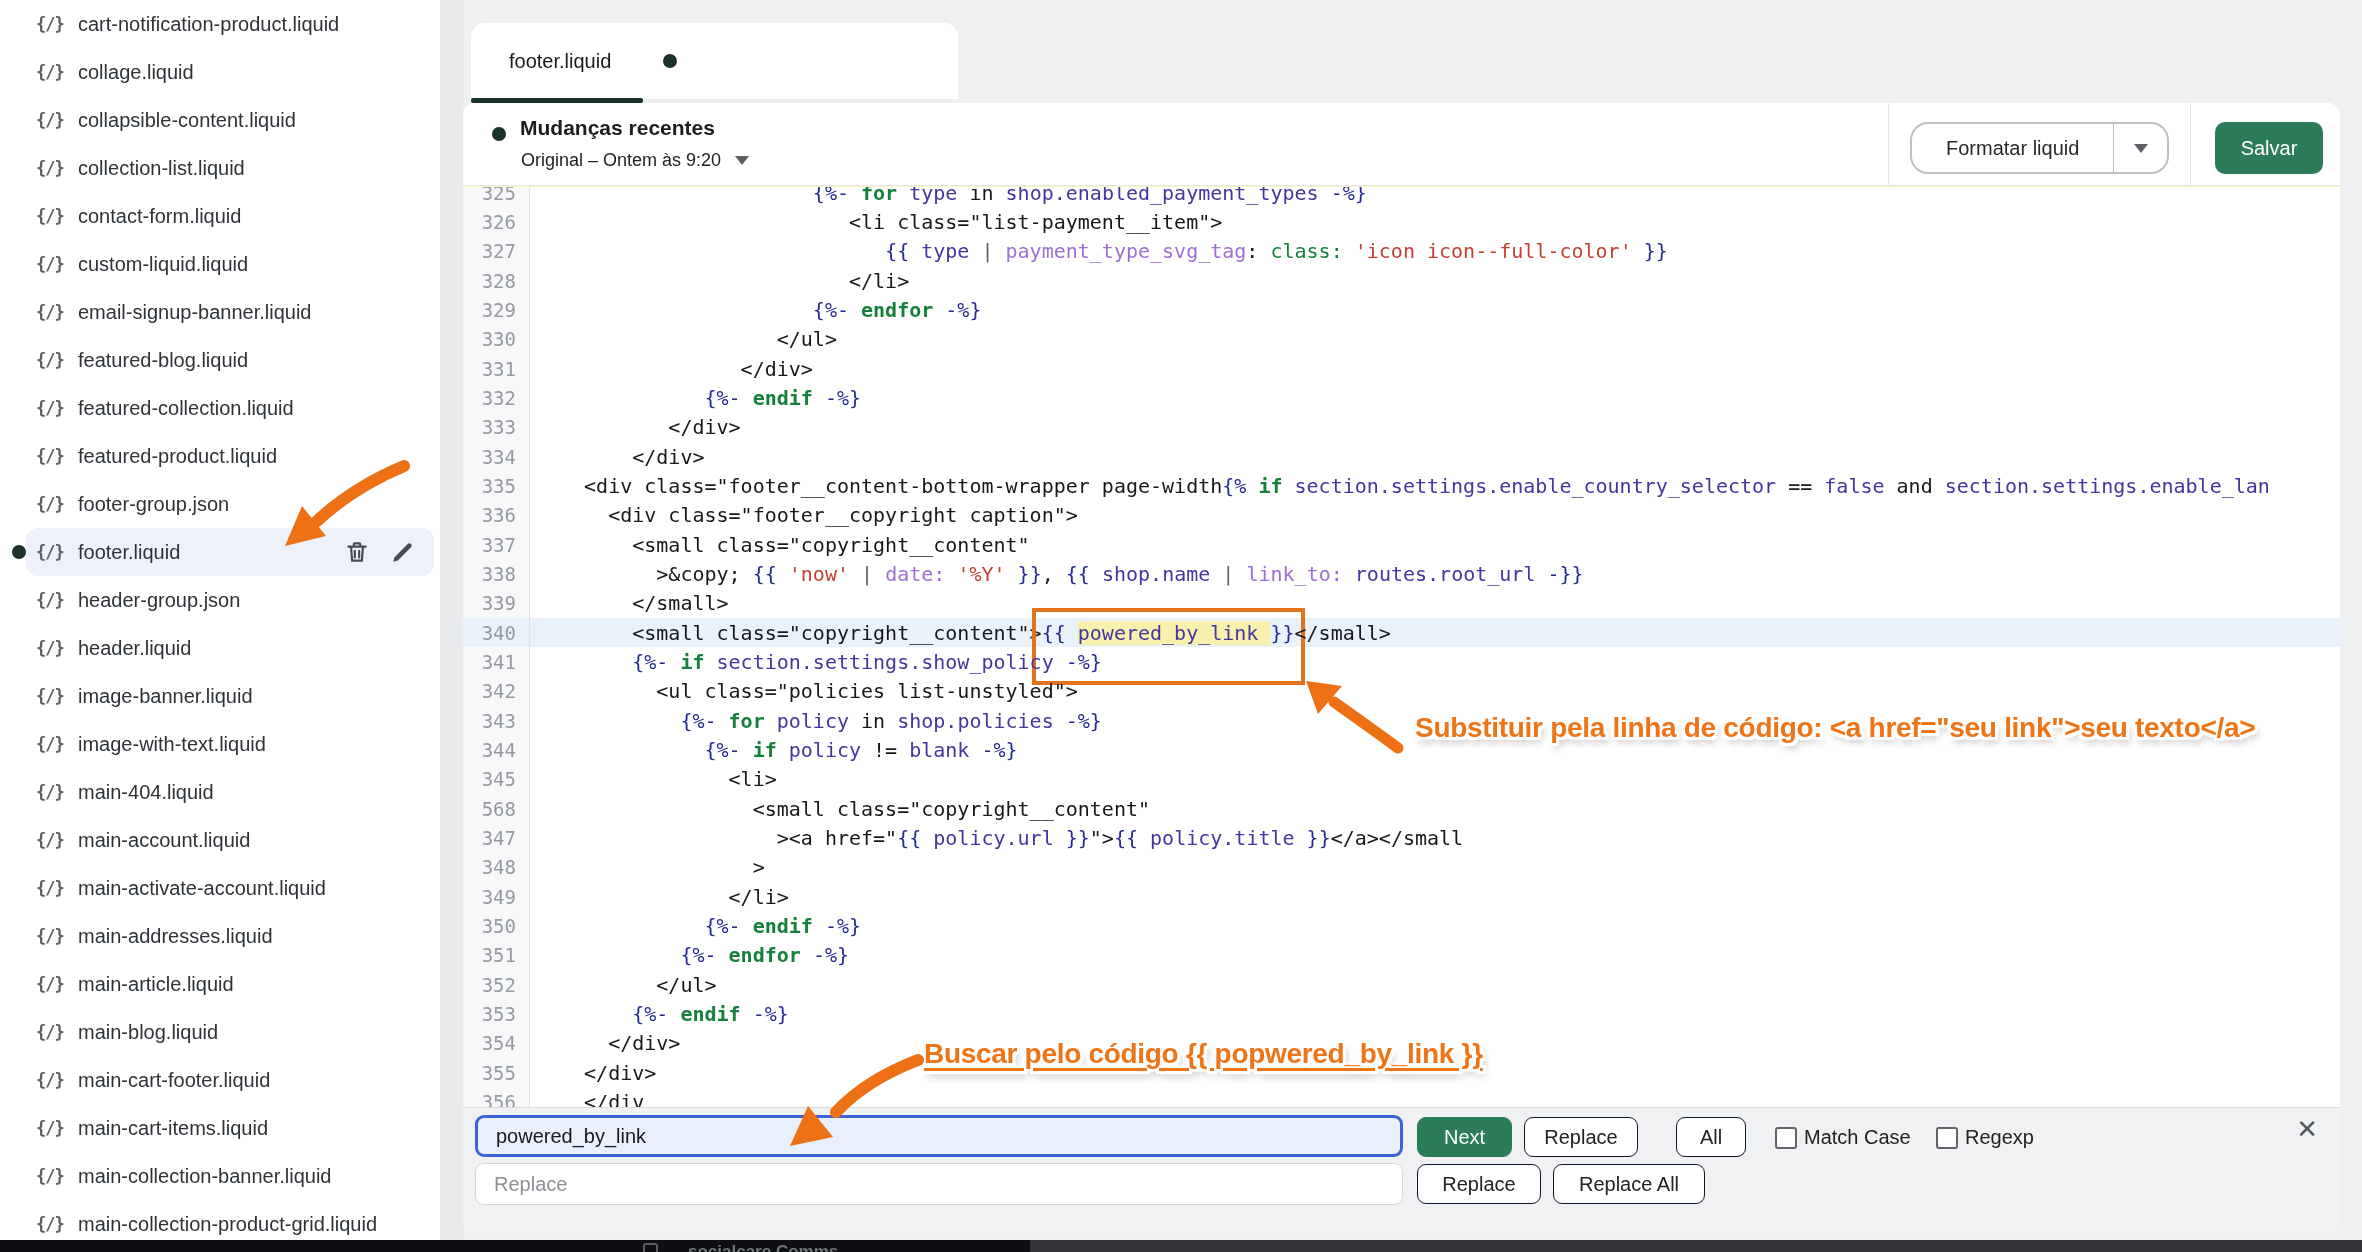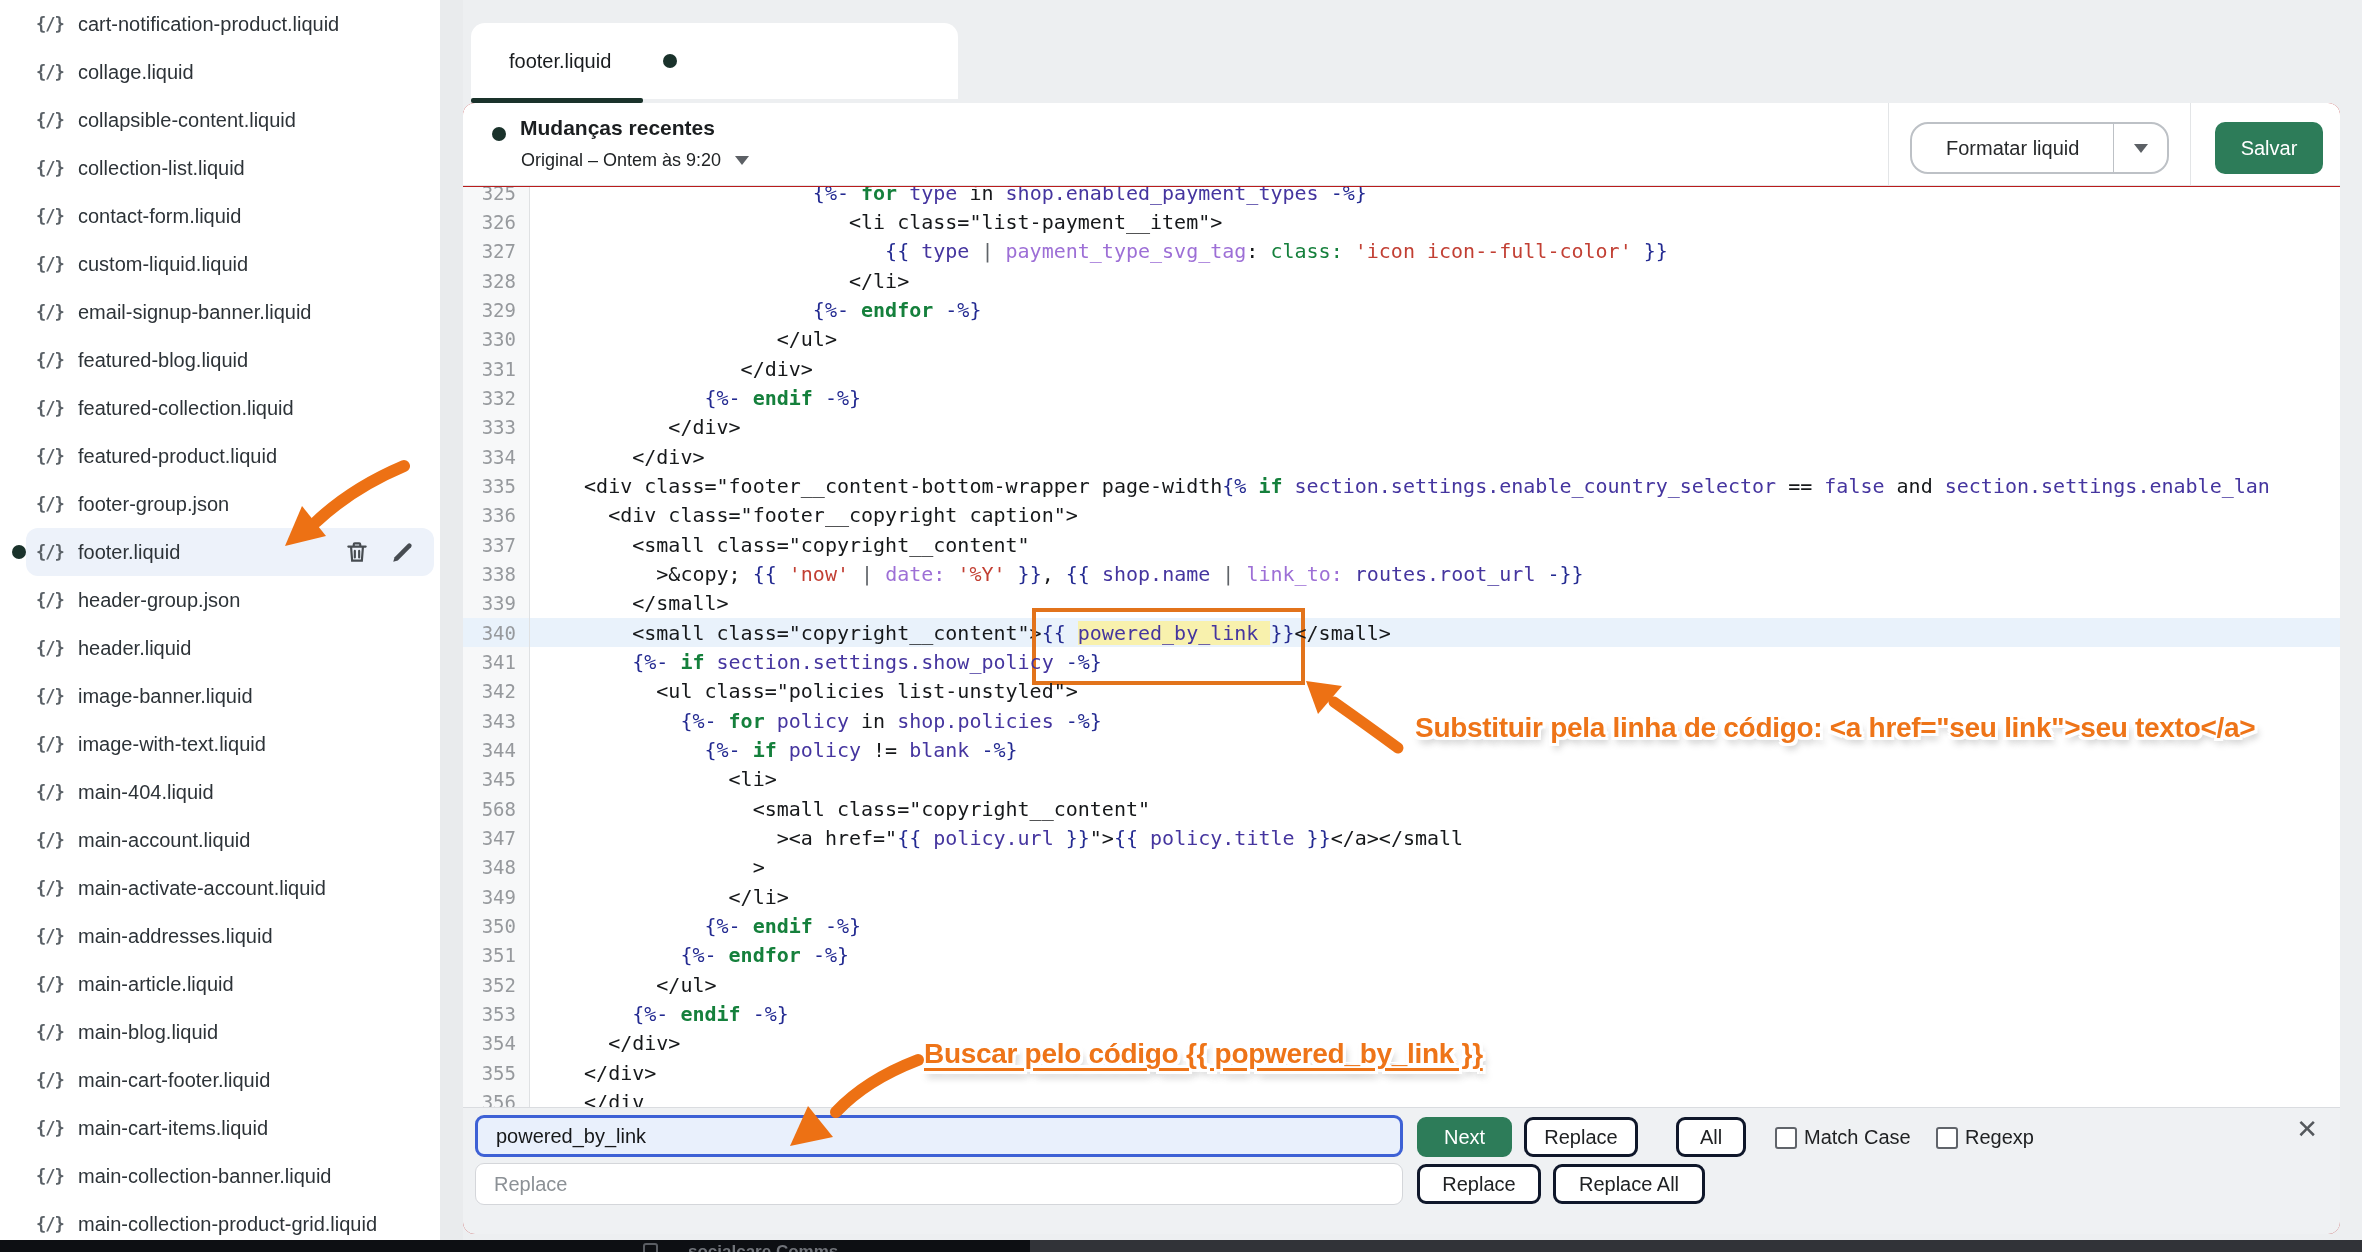--- a/index.html
+++ b/index.html
@@ -20,21 +20,21 @@
   .row-icons svg { display:block; }
 
   
   .main { position:absolute; left:463px; top:0; width:1899px; height:1252px; }
   .tab { position:absolute; left:8px; top:23px; width:487px; height:76px; background:#fff;
     border-radius:14px 14px 0 0; display:flex; align-items:center; padding-left:38px; cursor:pointer; }
   .tab .tab-label { font-size:20px; color:#191c1e; }
   .tab .dirty-dot { width:14px; height:14px; border-radius:50%; background:#1a322b; margin-left:52px; }
   .tab .tab-underline { position:absolute; left:0; bottom:-4px; width:172px; height:5px; background:#1a322b; border-radius:2px; }
 
-  .card { position:absolute; left:0; top:103px; width:1877px; height:1131px; background:#b91c1c;
+  .card { position:absolute; left:0; top:103px; width:1877px; height:1131px; background:#fef9c3;
     border-radius:12px; overflow:hidden; }
 
   
   .card-header { position:absolute; left:0; top:0; width:100%; height:83px; border-bottom:1px solid #e3e5e7; background:#fff; z-index:5; }
   .hdr-dot { position:absolute; left:29px; top:24px; width:14px; height:14px; border-radius:50%; background:#1a322b; }
   .hdr-title { position:absolute; left:57px; top:13px; font-size:21px; font-weight:600; color:#1b1e20; }
   .hdr-sub { position:absolute; left:58px; top:47px; font-size:18px; color:#202325; cursor:pointer; display:flex; align-items:center; gap:14px; }
   .caret-down { width:0; height:0; border-left:7px solid transparent; border-right:7px solid transparent; border-top:9px solid #5c6065; }
   .hdr-vline { position:absolute; top:0; width:1px; height:83px; background:#e3e5e7; }
   .btn-split { position:absolute; left:1447px; top:19px; height:52px; border:2px solid #bdc1c6; border-radius:18px;
@@ -62,21 +62,21 @@
   
   .find-panel { position:absolute; left:0; bottom:0; width:100%; height:127px; background:#eff1f3;
     border-top:1px solid #dadce0; z-index:6; }
   .find-input { position:absolute; left:12px; top:7px; width:928px; height:42px; background:#e9f0fc;
     border:3px solid #3e61d5; border-radius:9px; font-size:20px; color:#16181a; padding:0 18px;
     font-family:inherit; outline:none; }
   .replace-input { position:absolute; left:12px; top:55px; width:928px; height:42px; background:#fff;
     border:1px solid #d4d6da; border-radius:9px; font-size:20px; color:#16181a; padding:0 18px;
     font-family:inherit; outline:none; }
   .replace-input::placeholder { color:#8c9196; }
-  .fbtn { position:absolute; height:40px; background:#fff; border:3px solid #0f172a; border-radius:9px;
+  .fbtn { position:absolute; height:40px; background:#fff; border:1px solid #0f172a; border-radius:9px;
     font-size:20px; color:#202224; font-family:inherit; cursor:pointer; }
   .fbtn.primary { background:#2d7c59; border-color:#2d7c59; color:#fff; }
   .chk { position:absolute; display:flex; align-items:center; gap:7px; font-size:20px; color:#202224; cursor:pointer; }
   .chk .box { width:22px; height:22px; border:2px solid #60646a; border-radius:3px; background:#fff; }
   .find-close { position:absolute; right:22px; top:8px; font-size:26px; color:#54585c; cursor:pointer; line-height:1; }
 
   
   .anno-text { position:absolute; color:#ee7418; font-weight:800; font-size:28px; letter-spacing:-0.3px;
     white-space:nowrap; z-index:20;
     text-shadow:-3px -3px 0 #fff,3px -3px 0 #fff,-3px 3px 0 #fff,3px 3px 0 #fff,0 -3px 0 #fff,0 3px 0 #fff,-3px 0 0 #fff,3px 0 0 #fff,3px 6px 7px rgba(40,40,40,.35); }

